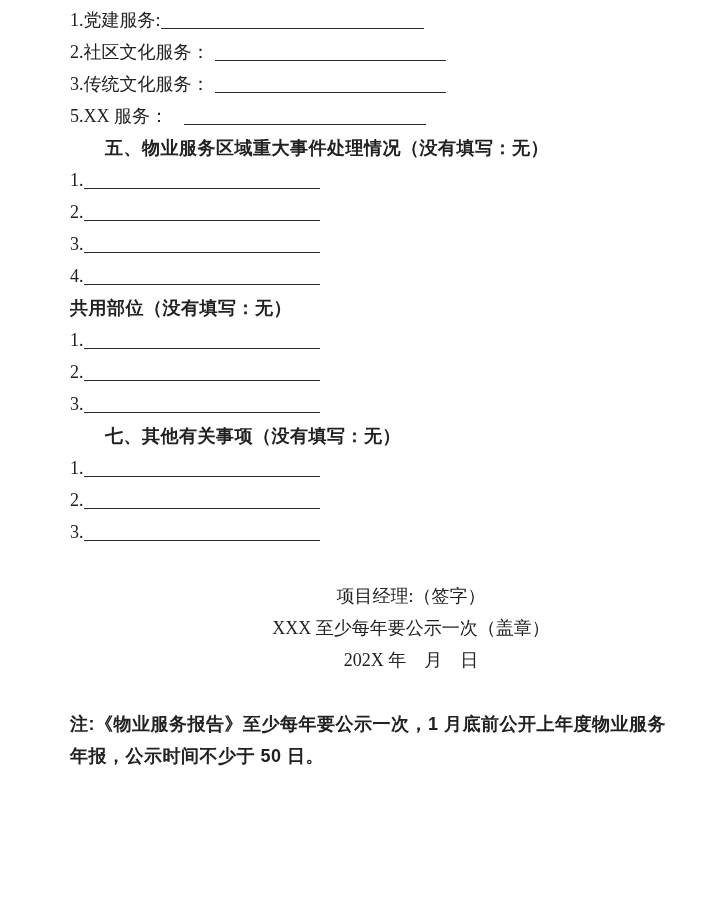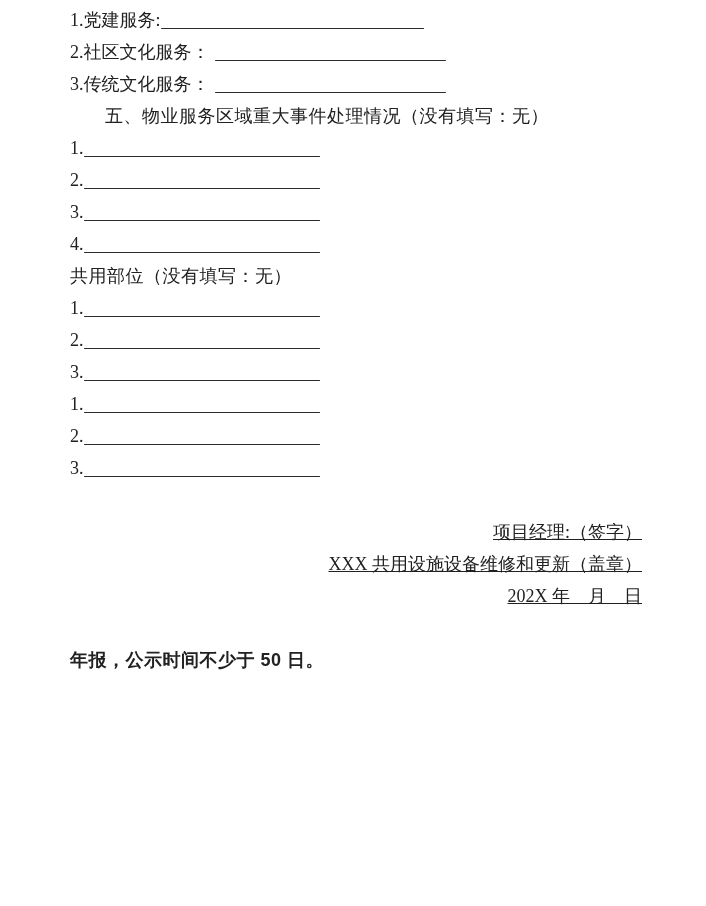--- a/index.html
+++ b/index.html
@@ -1,15 +1,15 @@
 <!DOCTYPE html>
 <html><head>
 <meta charset="utf-8">
 <style>
-  * { margin: 0; padding: 0; box-sizing: border-box; border-radius: 27px; }
+  * { margin: 0; padding: 0; box-sizing: border-box; }
 
   html, body {
     width: 706px;
     background: #ffffff;
   }
 
   body {
     font-family: "Liberation Serif", "DejaVu Serif", serif;
     color: #212121;
   }
@@ -39,29 +39,28 @@
     position: relative;
     top: 3px;
   }
   .bw-1 { width: 263px; }                      
   .bw-2 { width: 231px; margin-left: 5px; }    
   .bw-4 { width: 242px; margin-left: 16px; }   
   .bw-item { width: 236px; }                   
 
   .heading {
     font-family: "Liberation Sans", "DejaVu Sans", sans-serif;
-    font-weight: normal;
+    font-weight: bold;
     letter-spacing: 0.5px;
   }
   .indent { padding-left: 35px; }
 
   .sign-block {
     margin-left: 110px;
-    text-align: right;
-    text-decoration: underline;
+    text-align: center;
   }
 
   .note {
     font-family: "Liberation Sans", "DejaVu Sans", sans-serif;
     font-weight: bold;
     letter-spacing: 0.5px;
   }
 </style>
 </head>
 <body>
@@ -69,20 +68,23 @@
 <div class="page">
 
   <div class="line">
     <span>1.党建服务:</span><span class="blank bw-1"></span>
   </div>
   <div class="line">
     <span>2.社区文化服务：</span><span class="blank bw-2"></span>
   </div>
   <div class="line">
     <span>3.传统文化服务：</span><span class="blank bw-2"></span>
+  </div>
+  <div class="line">
+    <span>5.XX 服务：</span><span class="blank bw-4"></span>
   </div>
 
   <div class="line heading indent">五、物业服务区域重大事件处理情况（没有填写：无）</div>
   <div class="line">
     <span>1.</span><span class="blank bw-item"></span>
   </div>
   <div class="line">
     <span>2.</span><span class="blank bw-item"></span>
   </div>
   <div class="line">
@@ -96,37 +98,39 @@
   <div class="line">
     <span>1.</span><span class="blank bw-item"></span>
   </div>
   <div class="line">
     <span>2.</span><span class="blank bw-item"></span>
   </div>
   <div class="line">
     <span>3.</span><span class="blank bw-item"></span>
   </div>
 
+  <div class="line heading indent">七、其他有关事项（没有填写：无）</div>
   <div class="line">
     <span>1.</span><span class="blank bw-item"></span>
   </div>
   <div class="line">
     <span>2.</span><span class="blank bw-item"></span>
   </div>
   <div class="line">
     <span>3.</span><span class="blank bw-item"></span>
   </div>
 
   <div class="spacer"></div>
 
   <div class="sign-block">
     <div class="line">项目经理:（签字）</div>
-    <div class="line">XXX 共用设施设备维修和更新（盖章）</div>
+    <div class="line">XXX 至少每年要公示一次（盖章）</div>
     <div class="line">202X 年　月　日</div>
   </div>
 
   <div class="spacer"></div>
 
   <div class="note">
+    <div class="line">注:《物业服务报告》至少每年要公示一次，1 月底前公开上年度物业服务</div>
     <div class="line">年报，公示时间不少于 50 日。</div>
   </div>
 
 </div>
 
 </body></html>

